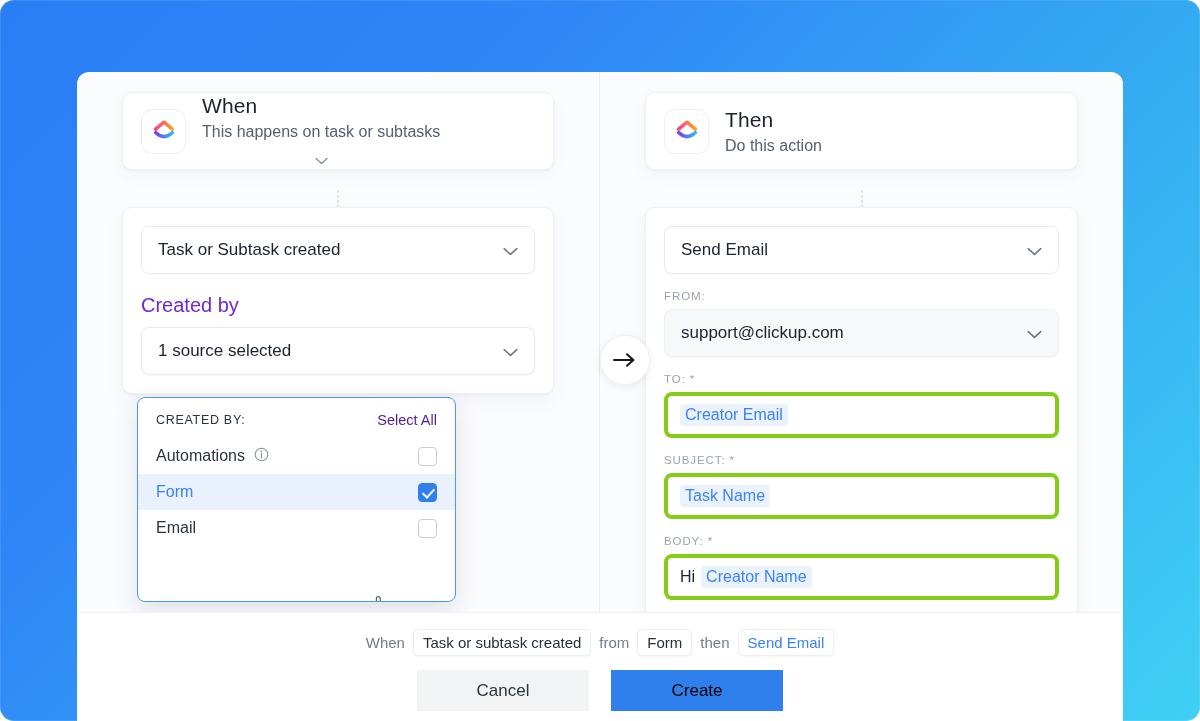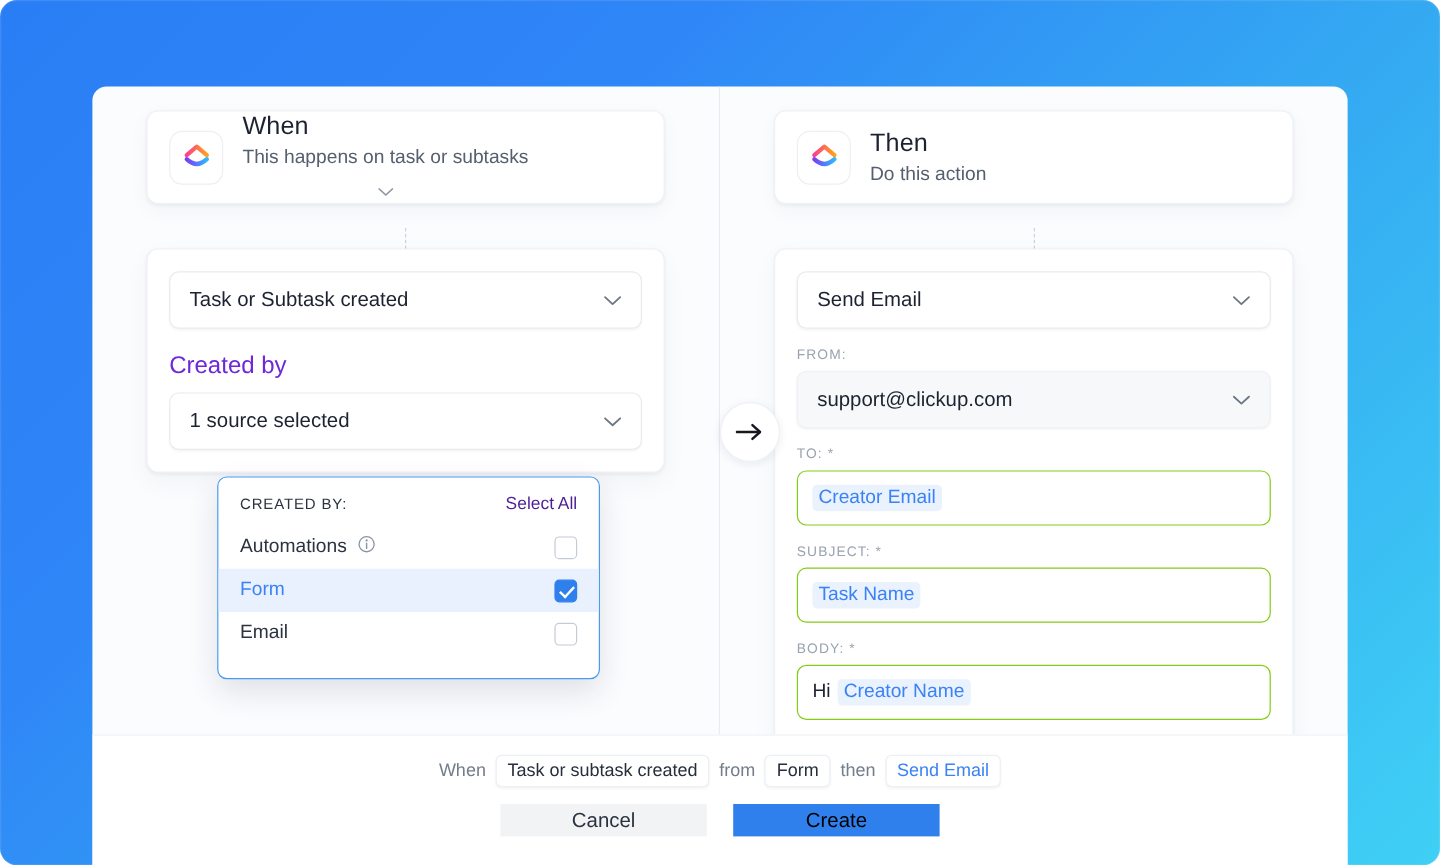--- a/index.html
+++ b/index.html
@@ -86,21 +86,21 @@
     box-shadow: 0 1px 2px rgba(20,30,60,.035);
   }
   .select.filled { background: #f6f8fa; border-color: #eef1f5; }
   .caret { color: #6b7683; font-size: 15px; line-height: 1; }
 
   .field-label { font-size: 20px; color: #6d28d9; margin: 20px 0 10px 0; }
   .field-label.caps { font-size: 11.5px; letter-spacing: .9px; color: #9aa3b0; margin: 16px 0 7px 0; }
 
   .textbox {
     min-height: 46px;
-    border: 1px solid #84cc16;
+    border: 4px solid #84cc16;
     border-radius: 8px;
     background:#fff;
     display:flex; align-items:center;
     padding: 0 12px;
   }
   .token {
     background: #eaf2fe;
     color: #3b82f6;
     font-size: 16px;
     border-radius: 4px;
@@ -119,28 +119,27 @@
     border: 1px solid #eef1f5;
     box-shadow: 0 2px 8px rgba(20,30,60,.08);
     display:flex; align-items:center; justify-content:center;
     z-index: 5;
   }
 
   
   .popover {
     position: absolute;
     left: 60px; top: 325px;
-    width: 319px; height: 169px;
+    width: 319px; height: 205px;
     background: #fff;
     border: 1.5px solid #4a9af5;
     border-radius: 8px;
     box-shadow: 0 10px 26px rgba(20,30,60,.12);
     overflow: hidden;
     z-index: 6;
-    margin-left: 44px;
   }
   .pop-head {
     display:flex; align-items:center; justify-content:space-between;
     padding: 14px 18px 10px 18px;
   }
   .pop-head-title { font-size: 12.5px; letter-spacing: .7px; color: #2b3340; }
   .pop-head-action { font-size: 14.5px; color: #4c1d95; }
   .pop-row {
     display:flex; align-items:center; justify-content:space-between;
     height: 36px; padding: 0 18px;
@@ -180,21 +179,21 @@
   }
   .sm-word { color: #737d8b; }
   .sm-chip {
     background:#fff; border:1px solid #eceff3; border-radius:5px;
     padding: 4px 9px; color:#272f3b; font-size:15px;
     box-shadow: 0 1px 2px rgba(20,30,60,.04);
   }
   .sm-chip.accent { color: #3b82f6; }
   .actions { display:flex; align-items:center; justify-content:center; gap: 22px; margin-top: 14px; }
   .btn {
-    height: 27px; border-radius: 0;
+    height: 41px; border-radius: 0;
     display:flex; align-items:center; justify-content:center;
     font-size: 17px; cursor: pointer;
   }
   .btn-cancel { width: 172px; background: #f1f3f5; color: #2b3340; }
   .btn-create { width: 172px; background: #2f80ed; color: #000000; }
 </style>
 </head>
 <body>
 
 <div id="bg"></div>

